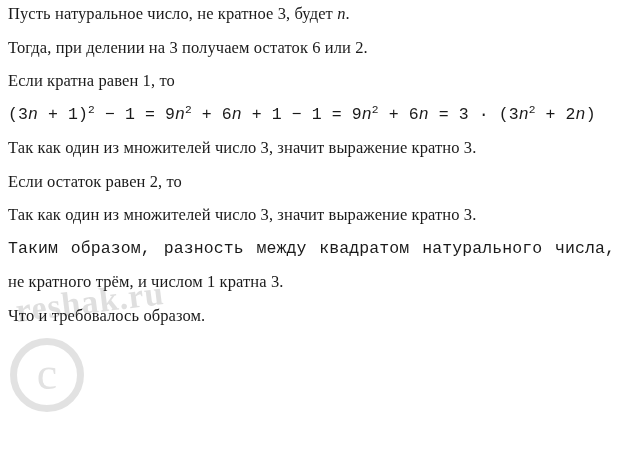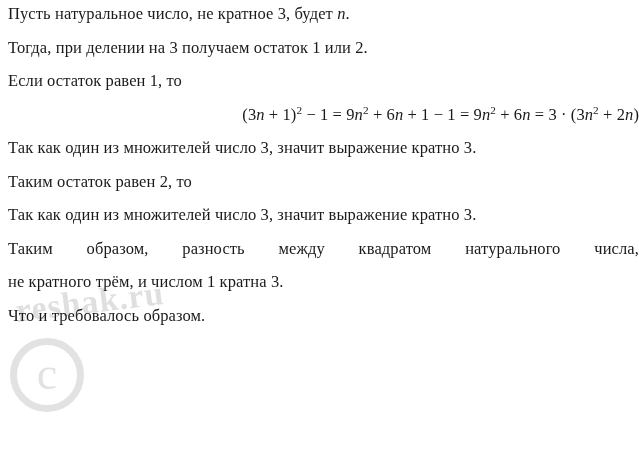--- a/index.html
+++ b/index.html
@@ -15,43 +15,43 @@
     overflow: hidden;
     position: relative;
   }
 
   #solution {
     position: absolute;
     left: 0;
     top: 0;
     width: 639px;
     height: 377px;
-    padding: 6px 0 0 8px;
+    padding: 6px 24px 0 8px;
     box-sizing: border-box;
     z-index: 2;
   }
 
   .line {
     font-size: 16.5px;
     line-height: 1.0;
     margin: 0 0 17px 0;
     white-space: nowrap;
     letter-spacing: 0.1px;
   }
 
   .line.justify {
     white-space: normal;
     text-align: justify;
     text-align-last: justify;
+    font-family: Liberation Mono, monospace;
   }
 
   .math {
-    font-family: Liberation Serif, serif;
+    font-family: Liberation Mono, monospace;
     font-style: normal;
-    text-align: right;
   }
   .math i, .it {
     font-style: italic;
   }
   sup {
     font-size: 0.68em;
     vertical-align: super;
     line-height: 0;
   }
 
@@ -109,37 +109,37 @@
   <div id="wm-circle-letter">c</div>
 </div>
 
 <div id="solution">
 
   <p class="line">
     Пусть натуральное число, не кратное 3, будет <span class="it">n</span>.
   </p>
 
   <p class="line">
-    Тогда, при делении на 3 получаем остаток 1 или 2.
+    Тогда, при делении на 3 получаем остаток 6 или 2.
   </p>
 
   <p class="line">
-    Если остаток равен 1, то
+    Если кратна равен 1, то
   </p>
 
   <p class="line math">
     (3<i>n</i> + 1)<sup>2</sup> − 1 = 9<i>n</i><sup>2</sup> + 6<i>n</i> + 1 − 1 = 9<i>n</i><sup>2</sup> + 6<i>n</i> = 3 · (3<i>n</i><sup>2</sup> + 2<i>n</i>)
   </p>
 
   <p class="line">
     Так как один из множителей число 3, значит выражение кратно 3.
   </p>
 
   <p class="line">
-    Таким остаток равен 2, то
+    Если остаток равен 2, то
   </p>
 
 
 
   <p class="line">
     Так как один из множителей число 3, значит выражение кратно 3.
   </p>
 
   <p class="line justify">
     Таким образом, разность между квадратом натурального числа,

